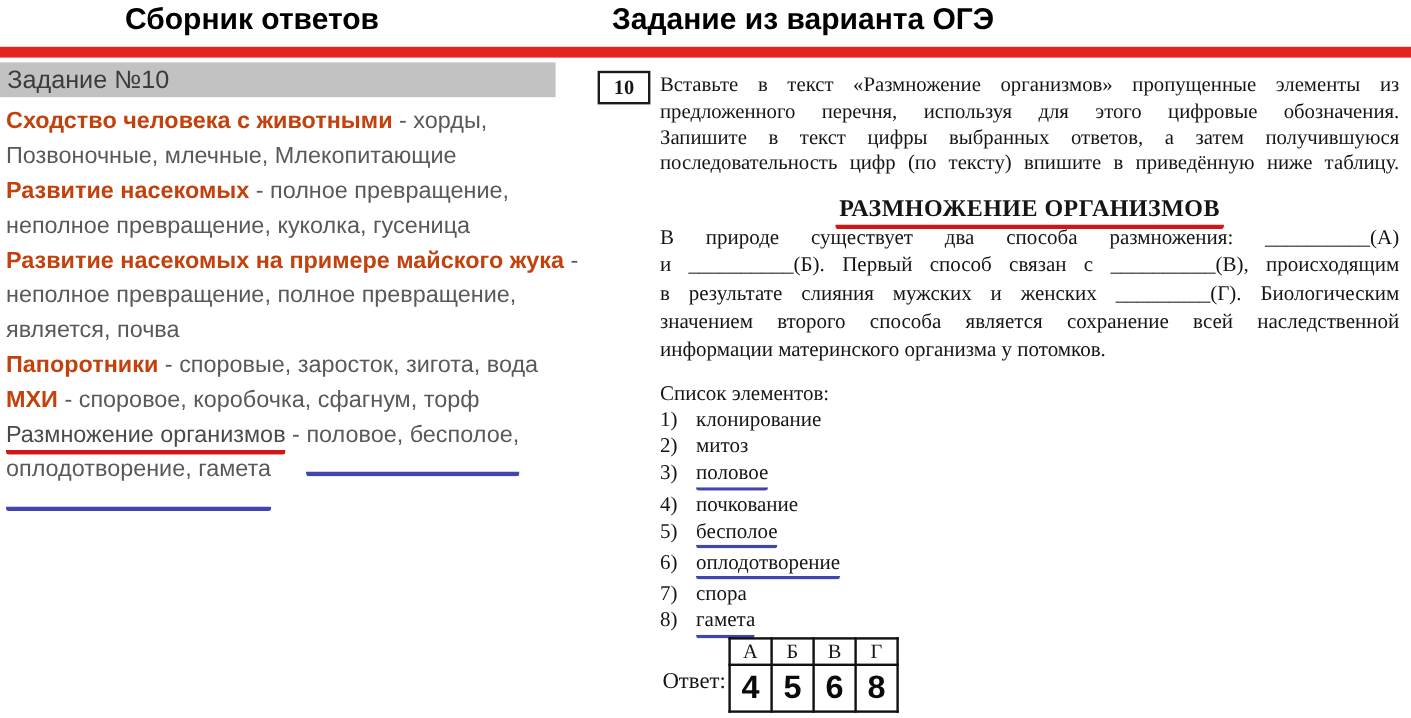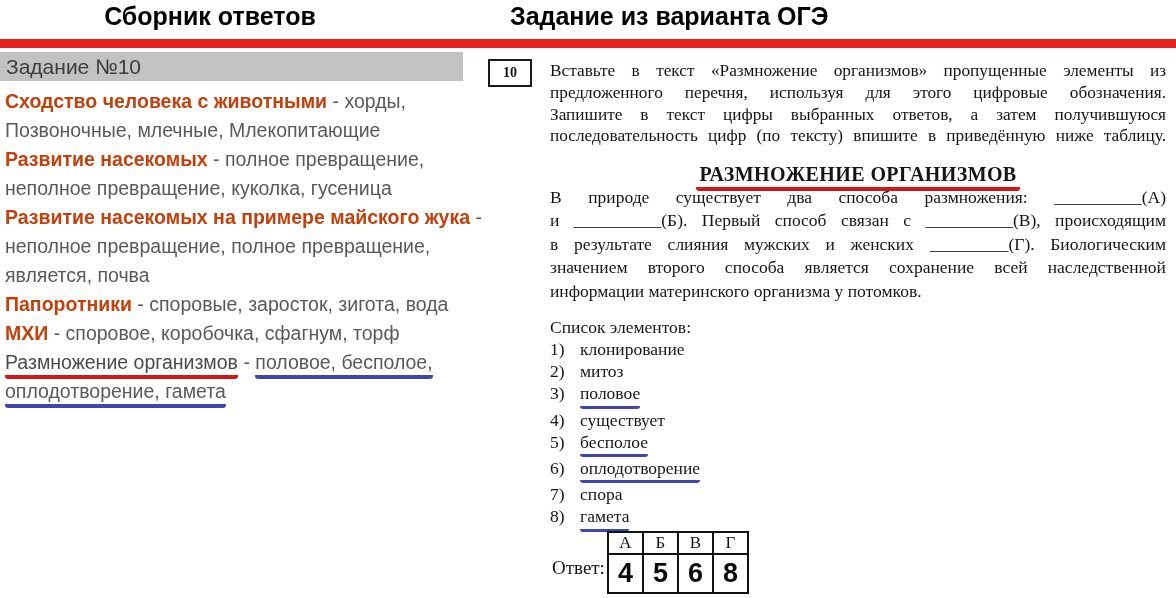--- a/index.html
+++ b/index.html
@@ -21,29 +21,29 @@
   .left-col { position: absolute; left: 0; top: 52px; width: 480px; }
   .task-header {
     width: 463px; height: 29px; line-height: 29px;
     background: var(--gray-bg);
     color: #3b3b3b; font-size: 21px; padding-left: 6px; box-sizing: border-box;
   }
   .entries { margin-top: 6px; padding-left: 5px; font-size: 19.5px; color: #595959; }
   .entry-line { line-height: 29px; white-space: nowrap; }
   .seg-bold { font-weight: bold; color: #c2410c; }
   .u-red  { color: #4a4a4a; border-bottom: 4px solid var(--u-red);  border-radius: 3px; padding-bottom: 2px; }
-  .u-blue { border-bottom: 4px solid var(--u-blue); border-radius: 3px; padding-bottom: 2px; }
+  .u-blue { border-bottom: 4px solid var(--u-blue); border-radius: 3px; padding-bottom: 20px; }
 
   
   .right-col { position: absolute; left: 487px; top: 0; width: 689px; font-family: "Liberation Serif", serif; color: #151515; }
   .qnum {
-    position: absolute; left: 1px; top: 59px;
+    position: absolute; left: 11px; top: 59px;
     width: 40px; height: 24px; line-height: 24px;
     border: 2px solid #1a1a1a; text-align: center;
-    font-weight: bold; font-size: 14px;
+    font-weight: bold; font-size: 17px;
   }
   .intro { position: absolute; left: 63px; top: 60px; width: 616px; font-size: 17.3px; }
   .intro .jline { line-height: 21.8px; }
   .jline { text-align: justify; text-align-last: justify; }
   .pline { text-align: left; }
 
   .ptitle-wrap { position: absolute; left: 63px; top: 163px; width: 616px; text-align: center; }
   .ptitle {
     display: inline-block;
     font-weight: bold; font-size: 20px; letter-spacing: 0.4px;
@@ -121,21 +121,21 @@
         <div class="li-row">
           <span class="li-num">2)</span>
           <span class="li-text">митоз</span>
         </div>
         <div class="li-row">
           <span class="li-num">3)</span>
           <span class="li-text u-blue2">половое</span>
         </div>
         <div class="li-row">
           <span class="li-num">4)</span>
-          <span class="li-text">существует</span>
+          <span class="li-text">почкование</span>
         </div>
         <div class="li-row">
           <span class="li-num">5)</span>
           <span class="li-text u-blue2">бесполое</span>
         </div>
         <div class="li-row">
           <span class="li-num">6)</span>
           <span class="li-text u-blue2">оплодотворение</span>
         </div>
         <div class="li-row">

